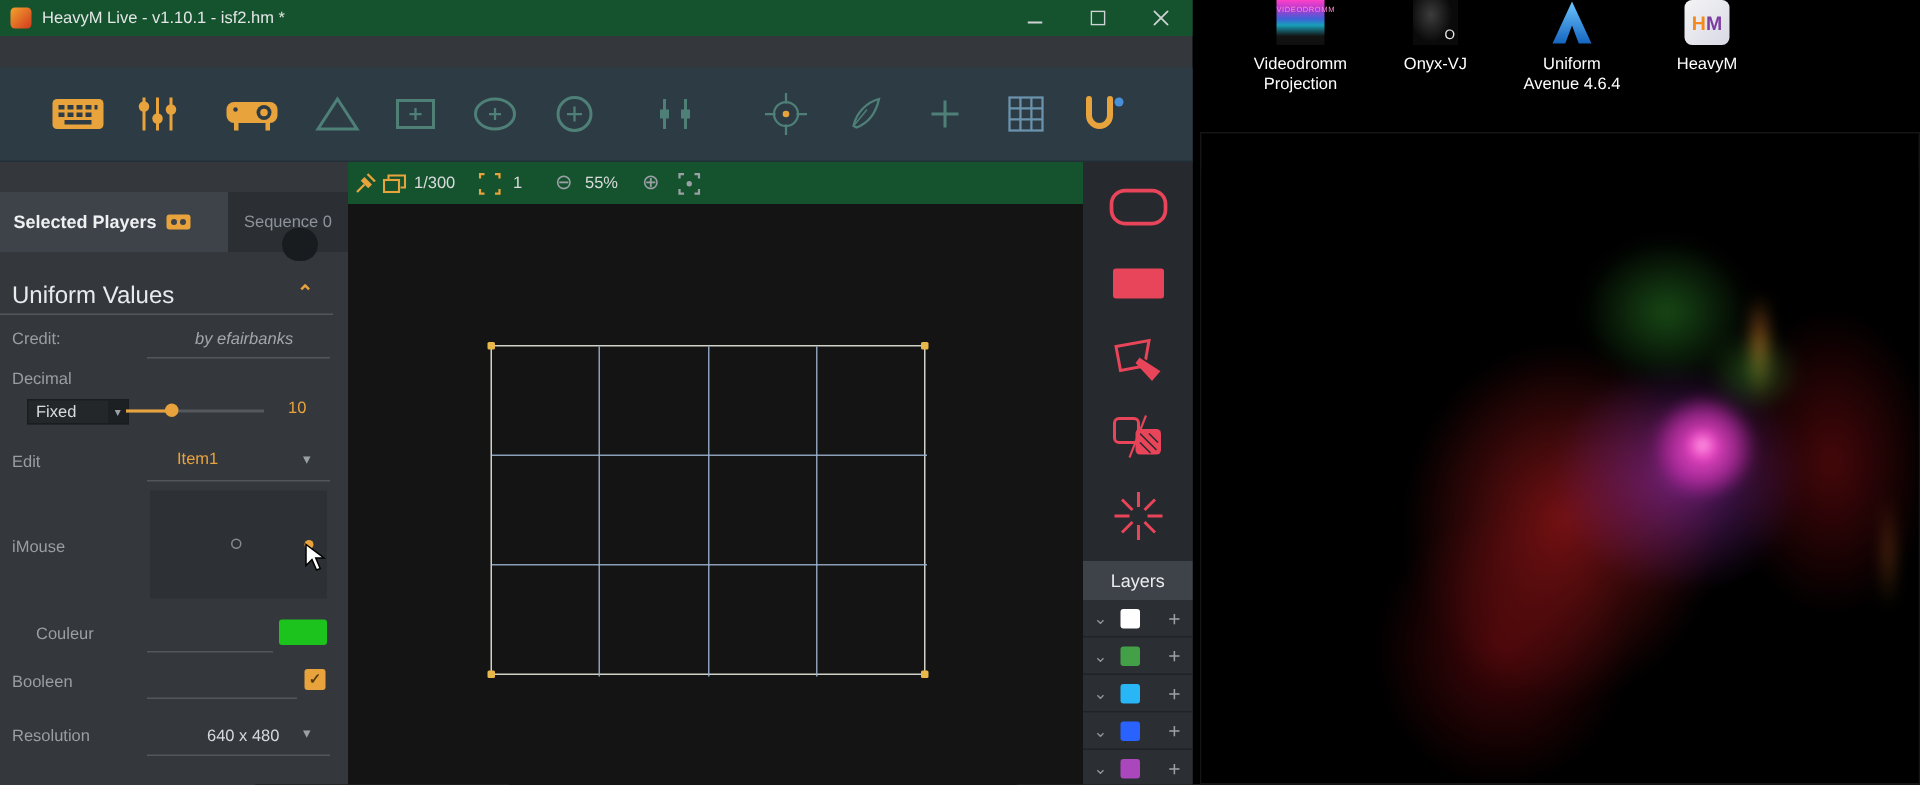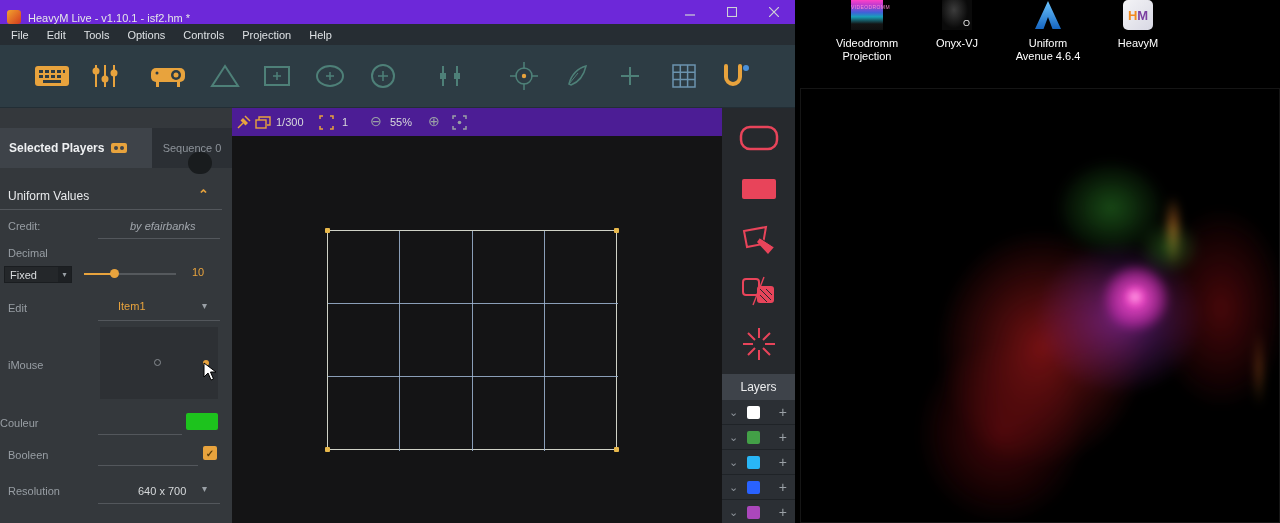--- a/index.html
+++ b/index.html
@@ -1,39 +1,39 @@
 <!DOCTYPE html>
 <html><head>
 <meta charset="utf-8">
 <style>
   *{box-sizing:border-box;margin:0;padding:0}
   html,body{width:1280px;height:523px;overflow:hidden}
   body{background:#000;font-family:"Liberation Sans",sans-serif;position:relative}
 
   
   #hm{position:absolute;left:0;top:0;width:795px;height:523px;background:#34383c}
-  #hm-titlebar{position:absolute;left:0;top:0;width:100%;height:24px;background:#6d28d9;display:flex;align-items:flex-end;color:#e4e6e8;font-size:11px}
+  #hm-titlebar{position:absolute;left:0;top:0;width:100%;height:24px;background:#14532d;display:flex;align-items:center;color:#e4e6e8;font-size:11px}
   .winbtn{width:42px;height:24px;display:flex;align-items:center;justify-content:center}
   #hm-menubar{position:absolute;left:0;top:24px;width:100%;height:21px;background:#262d33;display:flex;align-items:center;color:#dde1e4;font-size:11px;padding-left:2px}
   .menu-item{padding:0 9px;height:100%;display:flex;align-items:center;cursor:default}
   #hm-toolbar{position:absolute;left:0;top:45px;width:100%;height:63px;background:#2d3c44;border-bottom:1px solid #222e35}
   .tbi{position:absolute;display:flex;align-items:center;justify-content:center}
 
   
   #panel{position:absolute;left:0;top:108px;width:232px;height:415px;background:#34383c;color:#9aa0a6;font-size:11px;overflow:hidden}
   .lbl{position:absolute;color:#989ea4;white-space:nowrap}
   .uline{position:absolute;height:1px;background:#53575c}
   #tab-left{position:absolute;left:0;top:20px;width:152px;height:40px;background:#3e4349;display:flex;align-items:center;padding-left:9px}
   #tab-right{position:absolute;left:152px;top:20px;width:80px;height:40px;background:#2b2f34;display:flex;align-items:center;justify-content:center}
-  #dd-fixed{position:absolute;left:4px;top:158px;width:68px;height:17px;background:#24272a;border:1px solid #1a1d20;display:flex;align-items:center;color:#d9dcde}
+  #dd-fixed{position:absolute;left:18px;top:158px;width:68px;height:17px;background:#24272a;border:1px solid #1a1d20;display:flex;align-items:center;color:#d9dcde}
   #imouse-box{position:absolute;left:100px;top:219px;width:118px;height:72px;background:#2d3034}
 
   
   #canvas{position:absolute;left:232px;top:108px;width:490px;height:415px;background:#141415}
-  #canvasbar{position:absolute;left:0;top:0;width:100%;height:28px;background:#4c1d95;color:#d8dadc;font-size:11px}
+  #canvasbar{position:absolute;left:0;top:0;width:100%;height:28px;background:#14532d;color:#d8dadc;font-size:11px}
   .cb-txt{position:absolute;top:8px}
   #grid{position:absolute;left:95px;top:122px;width:290px;height:220px;border:1px solid #cfd2c6}
   .gline{position:absolute;background:#9fb6d4;opacity:.85}
   .ghandle{position:absolute;width:5px;height:5px;background:#e8b84b;border-radius:1px}
 
   
   #tools{position:absolute;left:722px;top:108px;width:73px;height:415px;background:#26292d}
   .tool{position:absolute;left:0;width:73px;display:flex;justify-content:center}
   #layers-header{position:absolute;left:0;top:266px;width:73px;height:26px;background:#3e434a;display:flex;align-items:center;justify-content:center;color:#ecedee;font-size:12px}
   #layer-rows{position:absolute;left:0;top:292px;width:73px;height:123px;overflow:hidden}
@@ -85,29 +85,20 @@
           </svg>
         </div>
       <div class="winbtn">
           <svg width="10" height="10">
             <path d="M0 0 L10 10 M10 0 L0 10" stroke="#cfd3d6" stroke-width="1.2"></path>
           </svg>
         </div>
     </div>
   </div>
 
-  <div id="hm-menubar">
-    <span class="menu-item">File</span>
-    <span class="menu-item">Edit</span>
-    <span class="menu-item">Tools</span>
-    <span class="menu-item">Options</span>
-    <span class="menu-item">Controls</span>
-    <span class="menu-item">Projection</span>
-    <span class="menu-item">Help</span>
-  </div>
 
   <div id="hm-toolbar">
     <div class="tbi" style="left:34px;top:20px">
       <svg width="36" height="22">
           <rect x="1" y="1" width="34" height="20" rx="3" fill="#e8a33d"></rect>
           <g fill="#2d3c44">
             <rect x="5" y="5" width="4" height="3"></rect>
             <rect x="11" y="5" width="4" height="3"></rect>
             <rect x="17" y="5" width="4" height="3"></rect>
             <rect x="23" y="5" width="4" height="3"></rect>
@@ -217,21 +208,21 @@
           <circle cx="6" cy="7" r="2" fill="#3e4349"></circle>
           <circle cx="12" cy="7" r="2" fill="#3e4349"></circle>
         </svg>
     </div>
     <div id="tab-right">
       <span style="color:#8d939a">Sequence 0</span>
     </div>
 
     <div style="position:absolute;left:188px;top:44px;width:24px;height:22px;border-radius:11px;background:#191c1e"></div>
 
-    <span style="position:absolute;left:8px;top:81px;color:#e8eaec;font-size:12px">Uniform Values</span>
+    <span style="position:absolute;left:8px;top:81px;color:#e8eaec;font-size:16px">Uniform Values</span>
     <span style="position:absolute;left:198px;top:79px;color:#e8a33d;font-size:13px;font-weight:bold">⌃</span>
     <div class="uline" style="left:0;top:101px;width:222px"></div>
 
     <span class="lbl" style="left:8px;top:112px">Credit:</span>
     <span style="position:absolute;left:130px;top:112px;font-style:italic;color:#a2a7ad">by efairbanks</span>
     <div class="uline" style="left:98px;top:130px;width:122px"></div>
 
     <span class="lbl" style="left:8px;top:139px">Decimal</span>
     <div id="dd-fixed">
       <span style="padding-left:5px;flex:1">Fixed</span>
@@ -249,32 +240,32 @@
 
     <span class="lbl" style="left:8px;top:251px">iMouse</span>
     <div id="imouse-box">
       <div style="position:absolute;left:54px;top:32px;width:7px;height:7px;border:1px solid #868b90;border-radius:50%"></div>
       <div style="position:absolute;left:103px;top:33px;width:6px;height:6px;border-radius:50%;background:#e8a33d"></div>
     </div>
     <svg width="14" height="20" style="position:absolute;left:203px;top:254px">
         <path d="M1 1 L1 15 L5 11 L8 18 L10.5 17 L7.5 10 L13 10 Z" fill="#ffffff" stroke="#000" stroke-width="1"></path>
       </svg>
 
-    <span class="lbl" style="left:0;top:309px">Couleur</span>
+    <span class="lbl" style="left:24px;top:309px">Couleur</span>
     <div class="uline" style="left:98px;top:326px;width:84px"></div>
     <div style="position: absolute; left: 186px; top: 305px; width: 32px; height: 17px; border-radius: 2px; background-color: rgb(29, 195, 29);"></div>
 
     <span class="lbl" style="left:8px;top:341px">Booleen</span>
     <div class="uline" style="left:98px;top:357px;width:100px"></div>
     <div style="position:absolute;left:203px;top:338px;width:14px;height:14px;border-radius:2px;background:#e8a33d;display:flex;align-items:center;justify-content:center">
       <span style="color:#5a3c0a;font-size:10px;font-weight:bold">✓</span>
     </div>
 
     <span class="lbl" style="left:8px;top:377px">Resolution</span>
-    <span style="position:absolute;left:138px;top:377px;color:#d6d9db">640 x 700</span>
+    <span style="position:absolute;left:138px;top:377px;color:#d6d9db">640 x 480</span>
     <span style="position:absolute;left:202px;top:375px;color:#9aa0a6;font-size:10px">▾</span>
     <div class="uline" style="left:98px;top:395px;width:122px"></div>
   </div>
 
   <div id="canvas">
     <div id="canvasbar">
       <svg width="16" height="16" style="position:absolute;left:4px;top:6px">
           <path d="M2 14 L7 9" stroke="#e8a33d" stroke-width="1.5"></path>
           <path d="M7 4 L12 9 L9.5 11.5 L4.5 6.5 Z" fill="#e8a33d"></path>
           <path d="M9 2 L14 7" stroke="#e8a33d" stroke-width="1.5"></path>

